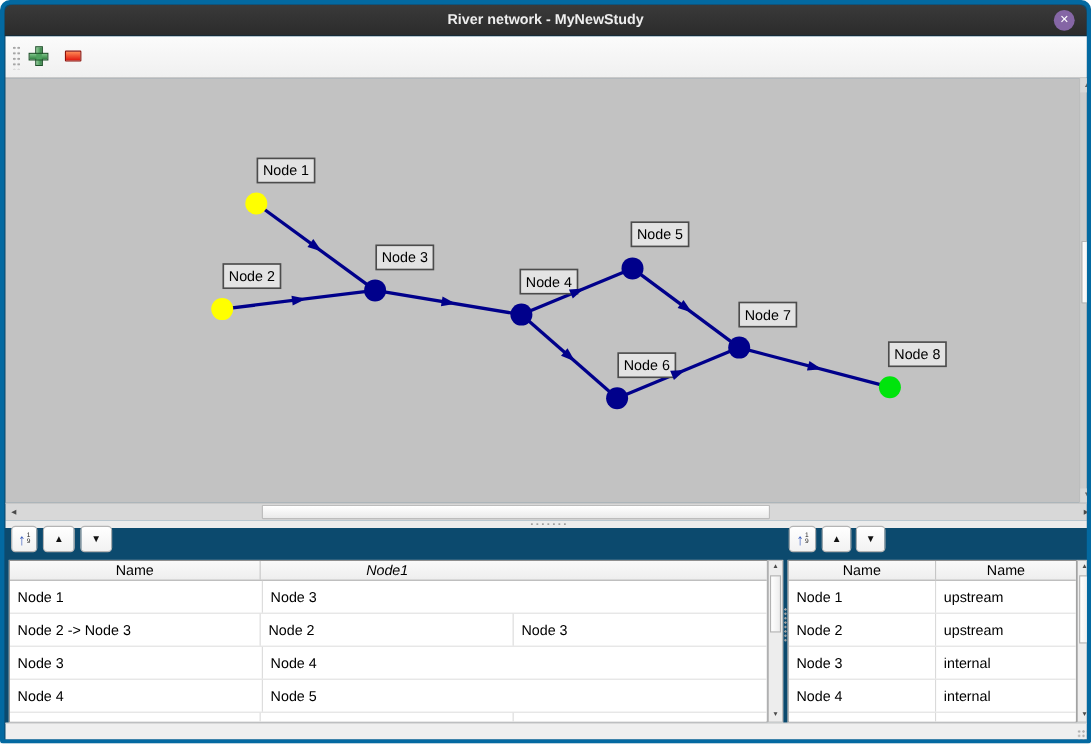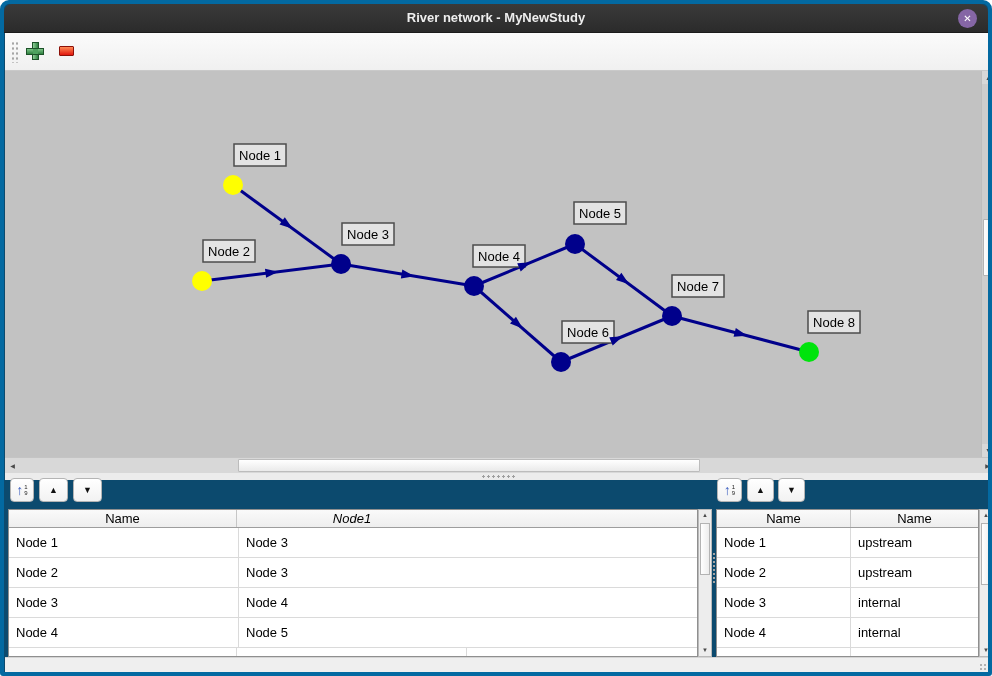--- a/index.html
+++ b/index.html
@@ -217,20 +217,21 @@
   <div class="table table-left" id="branches-table">
       <div class="thead">
         <div class="th" style="width: 228px;">Name</div>
         <div class="th" style="width: 230px; font-style: italic;">Node1</div>
       </div>
       <div class="trow">
         <div class="td" style="width: 230px;">Node 1</div>
         <div class="td" style="width: 230px;">Node 3</div>
       </div>
       <div class="trow">
+        <div class="td" style="width: 228px;">Node 2 -&gt; Node 3</div>
         <div class="td" style="width: 230px;">Node 2</div>
         <div class="td" style="width: 230px;">Node 3</div>
       </div>
       <div class="trow">
         <div class="td" style="width: 230px;">Node 3</div>
         <div class="td" style="width: 230px;">Node 4</div>
       </div>
       <div class="trow">
         <div class="td" style="width: 230px;">Node 4</div>
         <div class="td" style="width: 230px;">Node 5</div>

